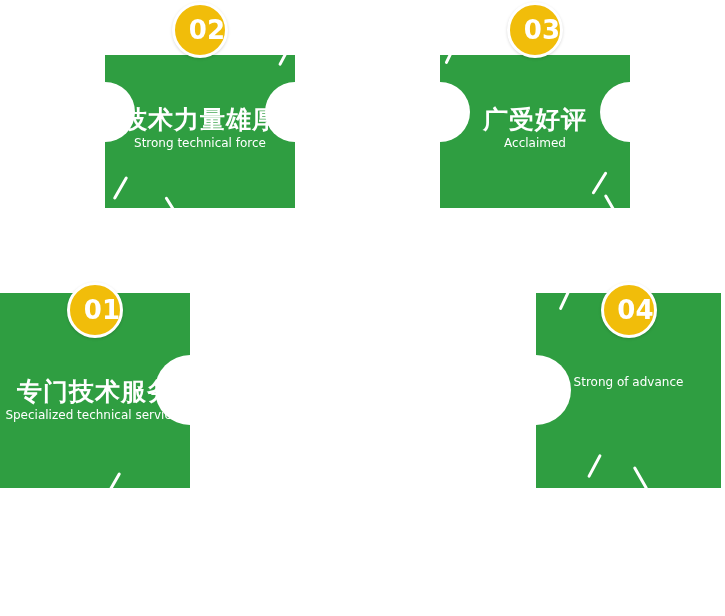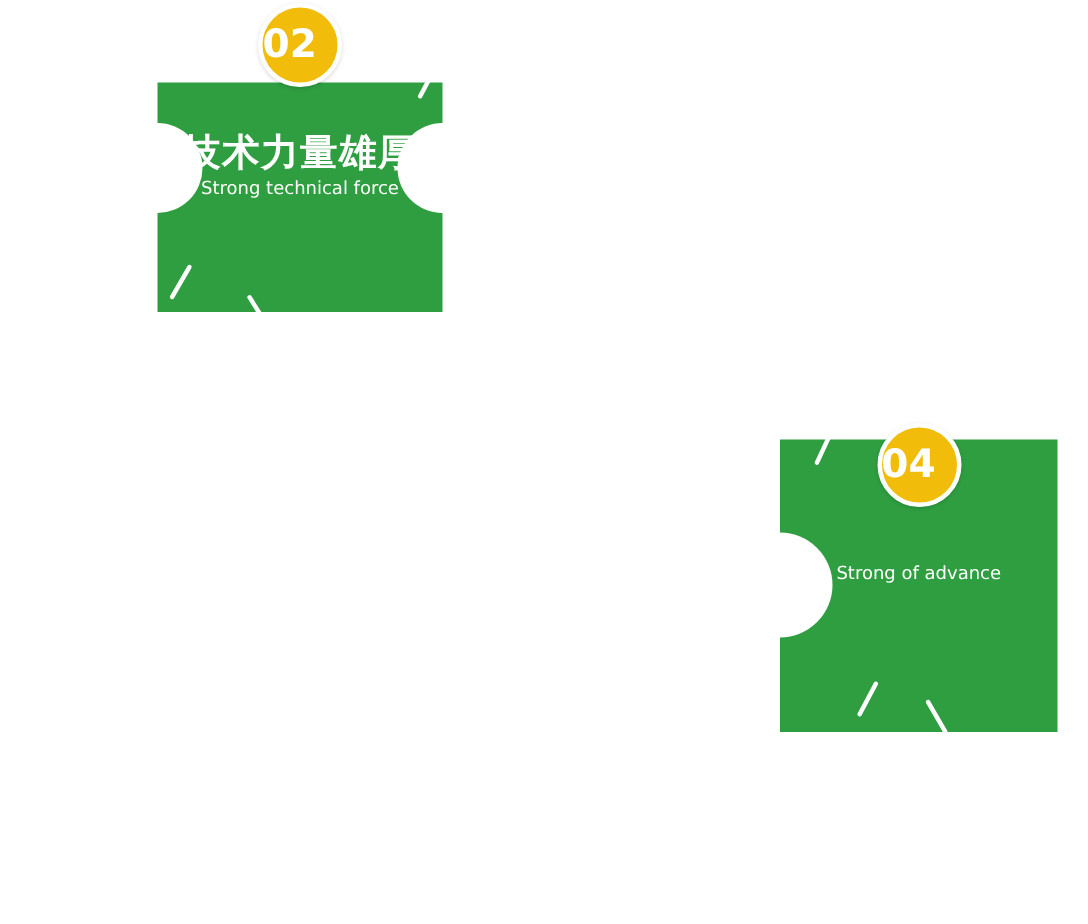--- a/index.html
+++ b/index.html
@@ -4,43 +4,43 @@
 <style>
   * { margin:0; padding:0; box-sizing:border-box; }
   html,body { background:#ffffff; }
   body { font-family:"DejaVu Sans","Liberation Sans",sans-serif; }
   .stage { position:relative; width:725px; height:616px; background:#ffffff; overflow:hidden; }
 
   .card { position:absolute; background:var(--green,#2f9e41); }
   .card-02 { left:105px; top:55px;  width:190px; height:153px; }
   .card-03 { left:440px; top:55px;  width:190px; height:153px; }
   .card-01 { left:0px;   top:293px; width:190px; height:195px; }
-  .card-04 { left:520px; top:293px; width:185px; height:195px; }
+  .card-04 { left:536px; top:293px; width:185px; height:195px; }
 
   .badge {
     position:absolute; left:50%; transform:translateX(-50%);
     width:56px; height:56px; border-radius:50%;
     background:var(--yellow,#f1bd0a); border:3px solid #ffffff;
-    display:flex; align-items:center; justify-content:flex-start;
+    display:flex; align-items:center; justify-content:flex-end;
     z-index:3; box-shadow:0 1px 3px rgba(0,0,0,.15);
   }
   .card-02 .badge, .card-03 .badge { top:-53px; }
   .card-01 .badge, .card-04 .badge { top:-11px; }
   .badge span { color:#ffffff; font-weight:bold; font-size:26px; line-height:1; }
 
   .notch { position:absolute; background:#ffffff; border-radius:50%; z-index:1; }
   .card-02 .notch, .card-03 .notch { width:60px; height:60px; top:27px; }
   .card-01 .notch, .card-04 .notch { width:70px; height:70px; top:62px; }
   .notch-left  { left:-30px; }
   .notch-right { right:-30px; }
   .card-01 .notch-right { right:-35px; }
   .card-04 .notch-left  { left:-35px; }
 
   .content { position:absolute; inset:0; display:flex; flex-direction:column; align-items:center; z-index:2; }
-  .card-02 .content, .card-03 .content { padding-top:30px; }
+  .card-02 .content, .card-03 .content { padding-top:48px; }
   .card-01 .content, .card-04 .content { padding-top:82px; }
   .title    { color:#ffffff; font-size:25px; font-weight:bold; letter-spacing:1px; white-space:nowrap; }
   .subtitle { color:#ffffff; font-size:12px; margin-top:0; white-space:nowrap; }
 
   .slash { position:absolute; width:3px; height:26px; background:#ffffff; border-radius:2px; z-index:2; }
   .card-02 .s1 { right:8px;  top:-14px; transform:rotate(28deg); }
   .card-02 .s2 { left:14px;  top:120px; transform:rotate(30deg); }
   .card-02 .s3 { left:66px;  top:140px; transform:rotate(-32deg); }
 
   .card-03 .s1 { left:10px;  top:-16px; transform:rotate(26deg); }
@@ -67,21 +67,47 @@
     <span class="slash s3"></span>
     <div class="badge">
       <span>02</span>
     </div>
     <div class="content">
       <div class="title">技术力量雄厚</div>
       <div class="subtitle">Strong technical force</div>
     </div>
   </div>
 
+  <div class="card card-03">
+    <span class="notch notch-left"></span>
+    <span class="notch notch-right"></span>
+    <span class="slash s1"></span>
+    <span class="slash s2"></span>
+    <span class="slash s3"></span>
+    <div class="badge">
+      <span>03</span>
+    </div>
+    <div class="content">
+      <div class="title">广受好评</div>
+      <div class="subtitle">Acclaimed</div>
+    </div>
+  </div>
 
+  <div class="card card-01">
+    <span class="notch notch-right"></span>
+    <span class="slash s1"></span>
+    <span class="slash s2"></span>
+    <div class="badge">
+      <span>01</span>
+    </div>
+    <div class="content">
+      <div class="title">专门技术服务</div>
+      <div class="subtitle">Specialized technical services</div>
+    </div>
+  </div>
 
   <div class="card card-04">
     <span class="notch notch-left"></span>
     <span class="slash s1"></span>
     <span class="slash s2"></span>
     <span class="slash s3"></span>
     <div class="badge">
       <span>04</span>
     </div>
     <div class="content">

